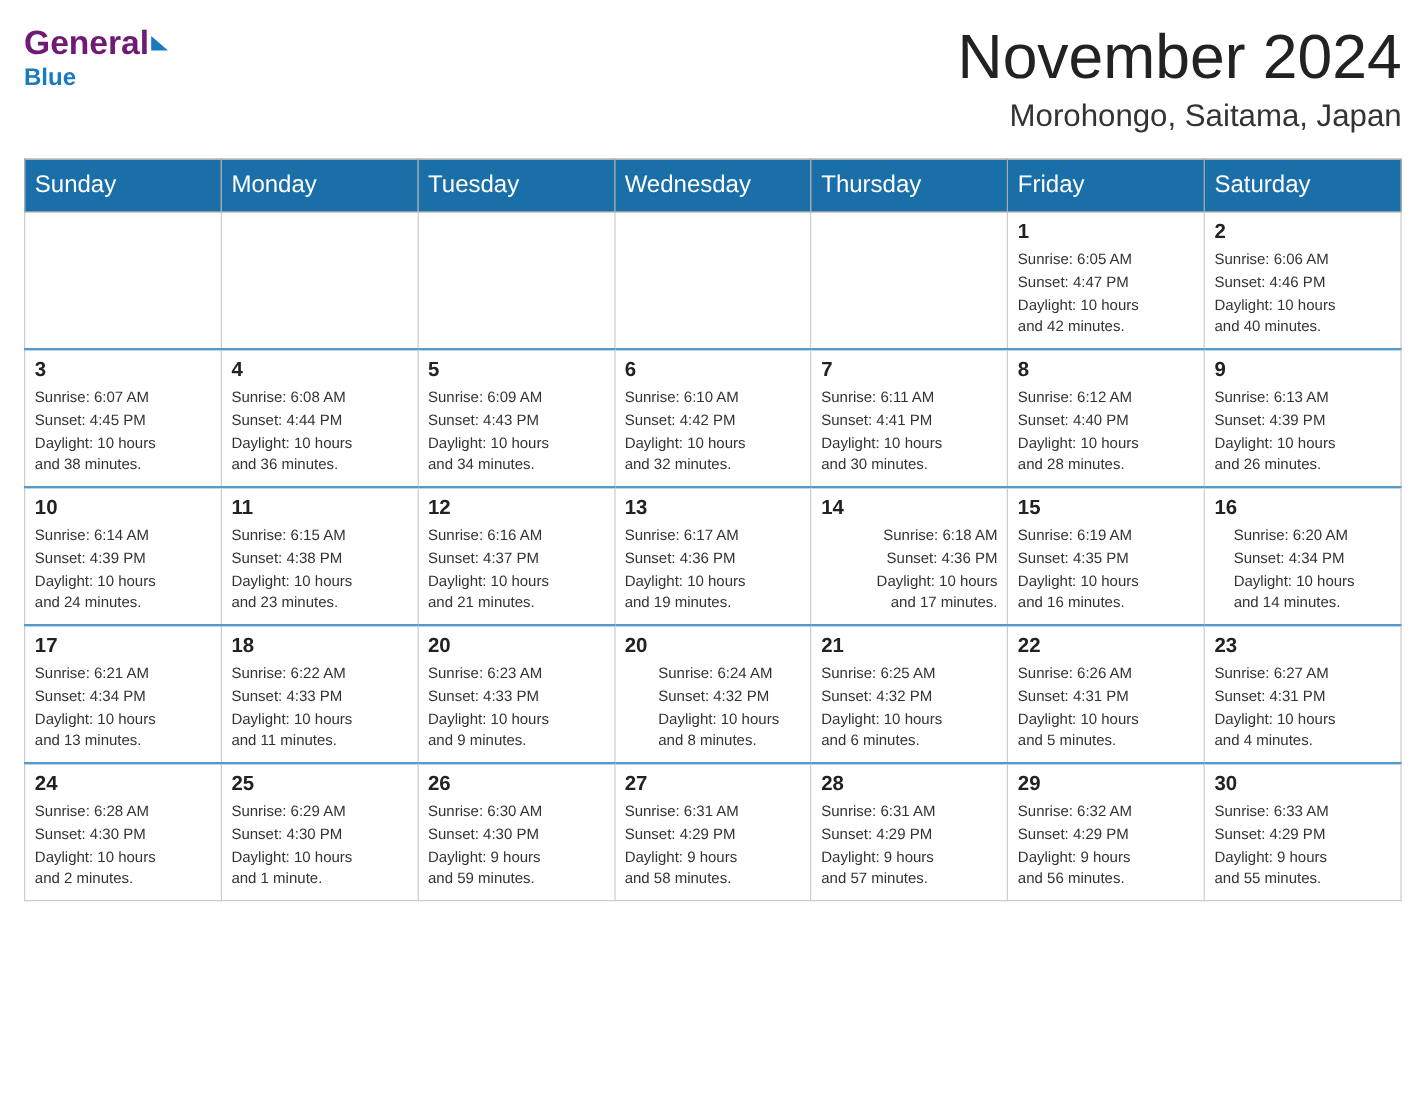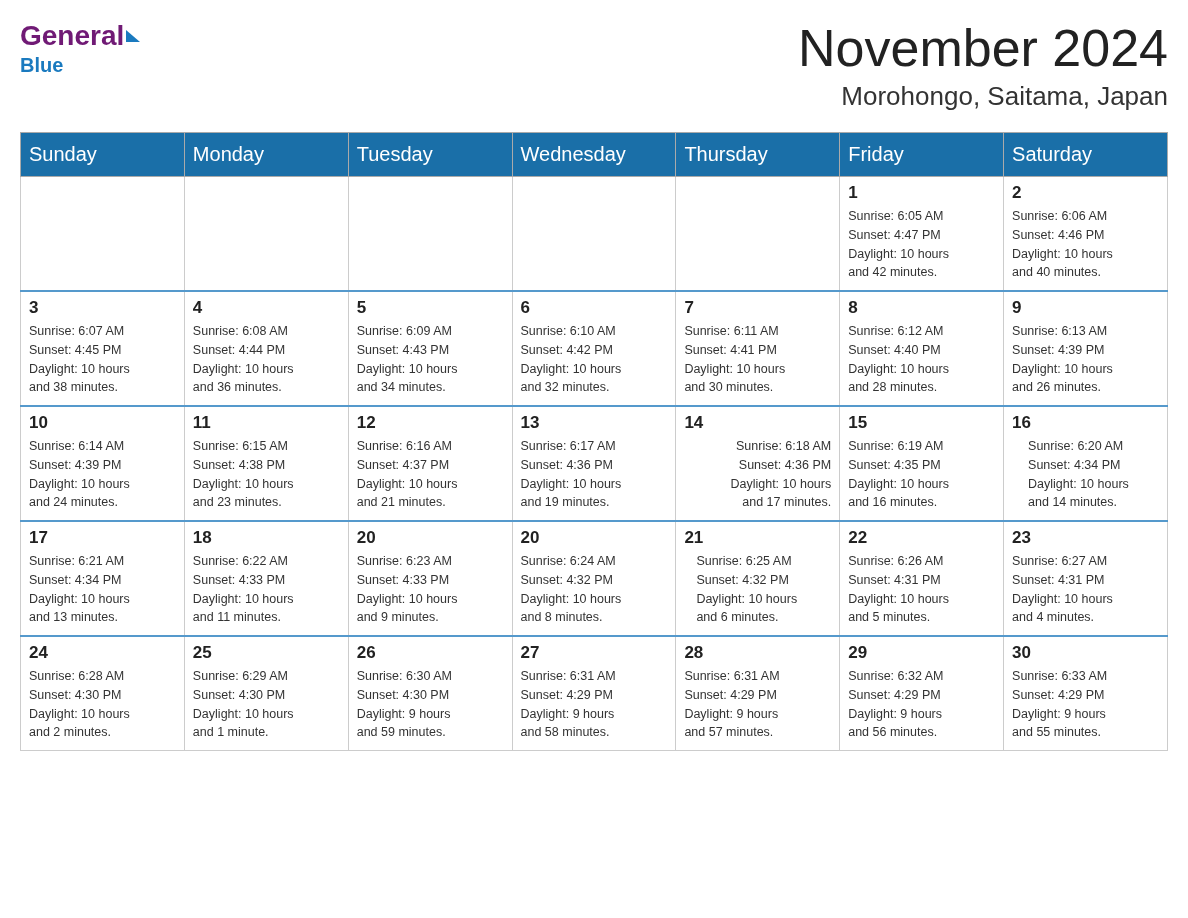--- a/index.html
+++ b/index.html
@@ -272,28 +272,28 @@
         </td>
         <td>
           <span class="day-number">20</span>
           <div class="day-info" style="white-space: pre-line;">Sunrise: 6:23 AM
 Sunset: 4:33 PM
 Daylight: 10 hours
 and 9 minutes.</div>
         </td>
         <td>
           <span class="day-number">20</span>
-          <div class="day-info" style="white-space: pre-line;">Sunrise: 6:24 AM
+          <div class="day-info" style="white-space: pre-line; margin-left: 28px;">Sunrise: 6:24 AM
 Sunset: 4:32 PM
 Daylight: 10 hours
 and 8 minutes.</div>
         </td>
         <td>
           <span class="day-number">21</span>
-          <div class="day-info" style="white-space: pre-line; margin-left: 12px;">Sunrise: 6:25 AM
+          <div class="day-info" style="white-space: pre-line;">Sunrise: 6:25 AM
 Sunset: 4:32 PM
 Daylight: 10 hours
 and 6 minutes.</div>
         </td>
         <td>
           <span class="day-number">22</span>
           <div class="day-info" style="white-space: pre-line;">Sunrise: 6:26 AM
 Sunset: 4:31 PM
 Daylight: 10 hours
 and 5 minutes.</div>

